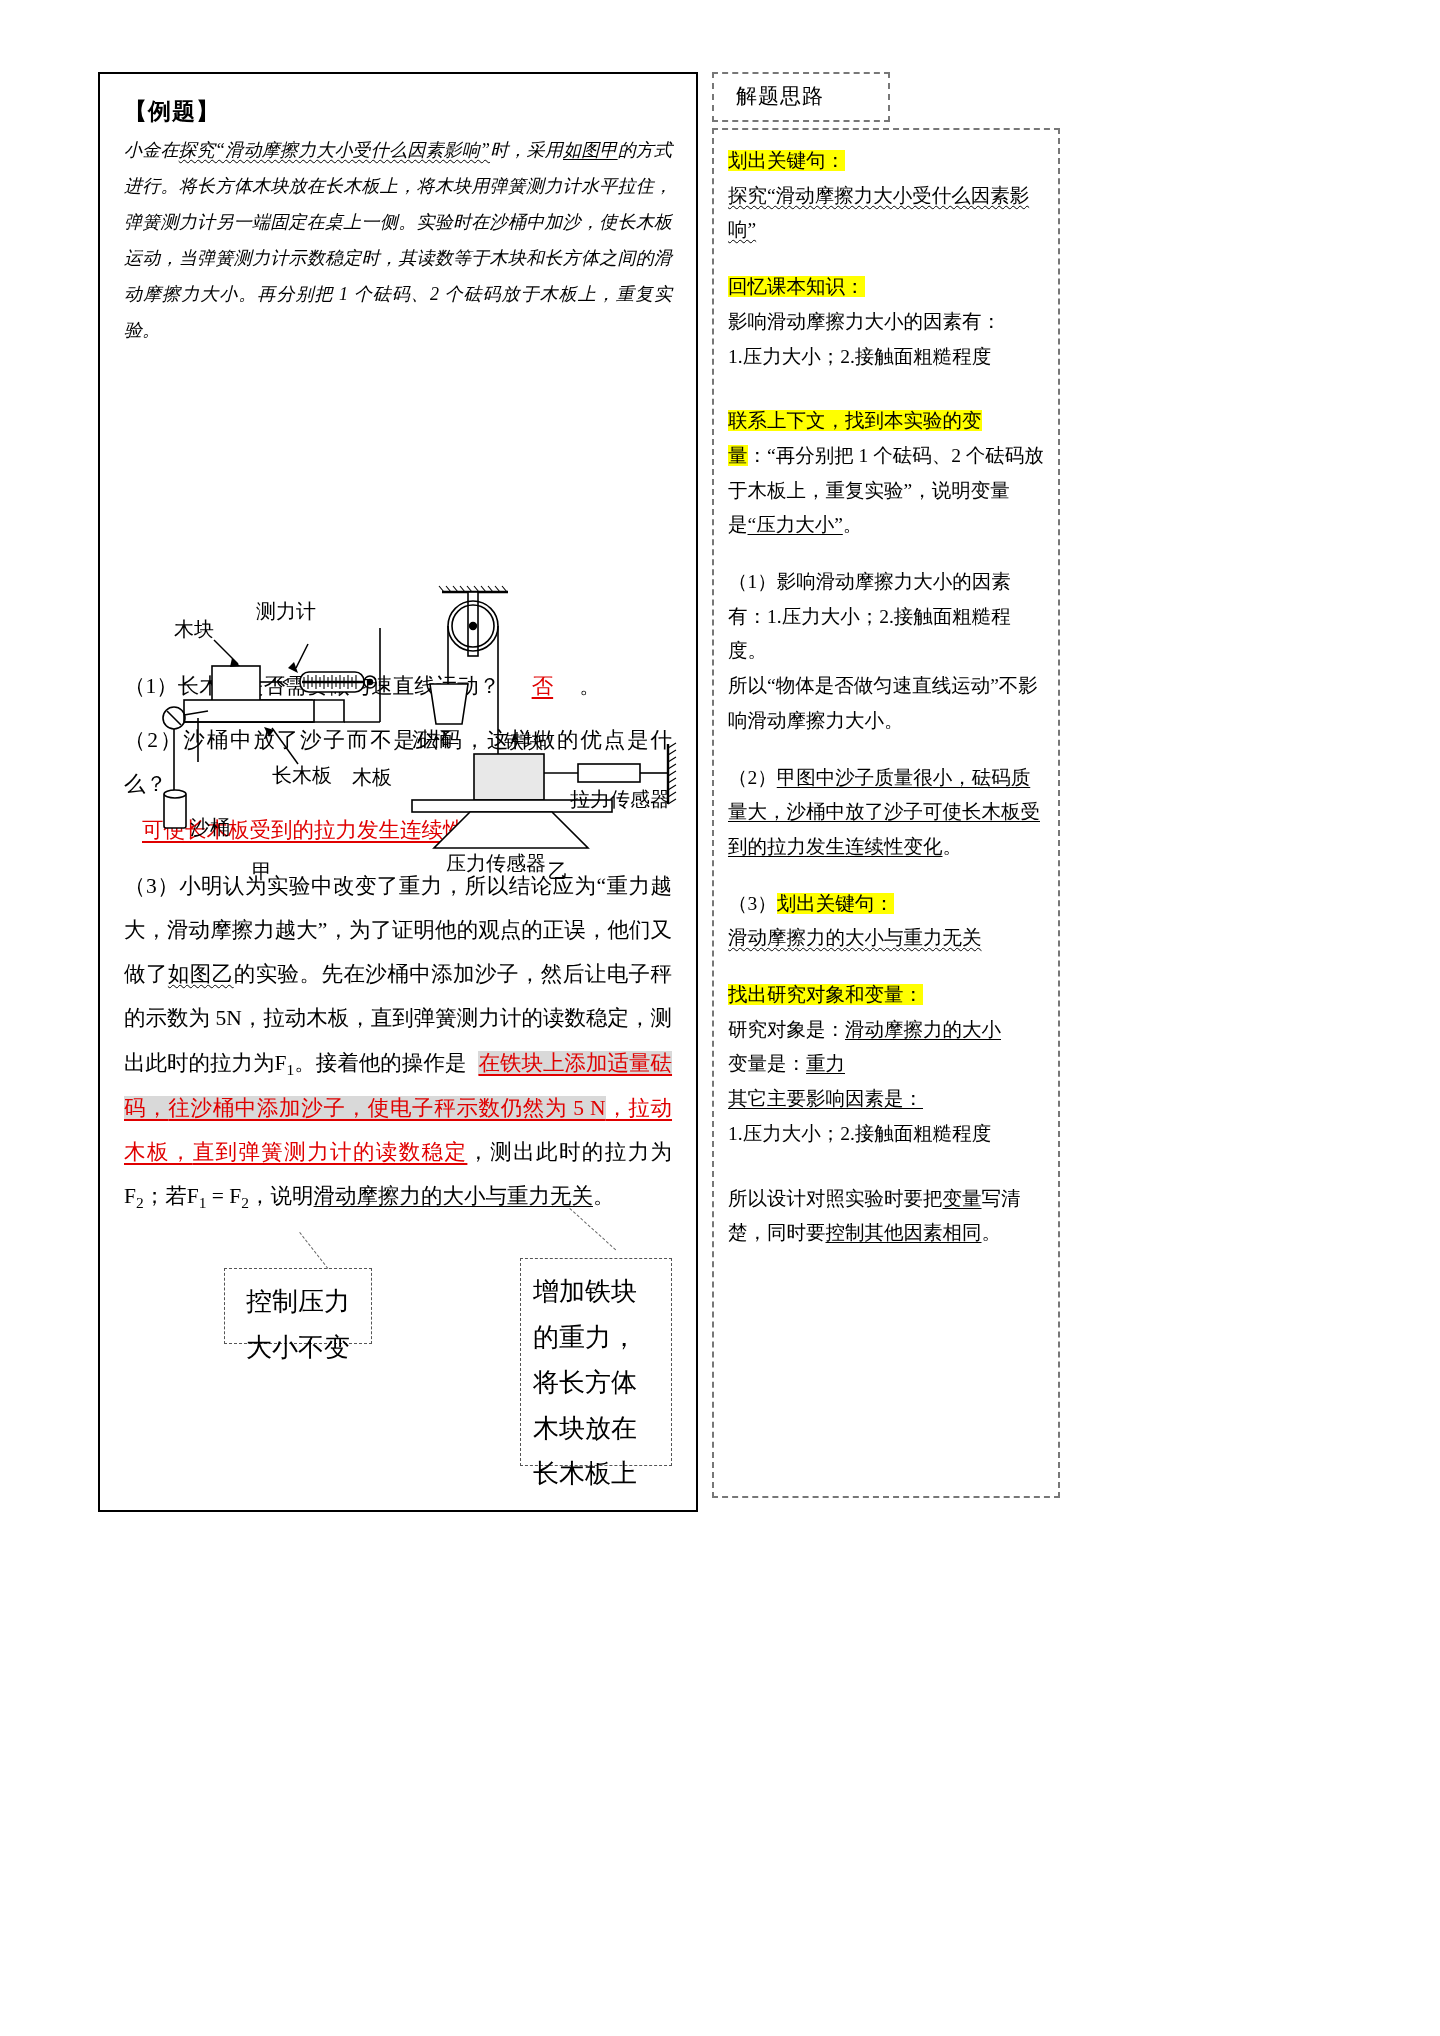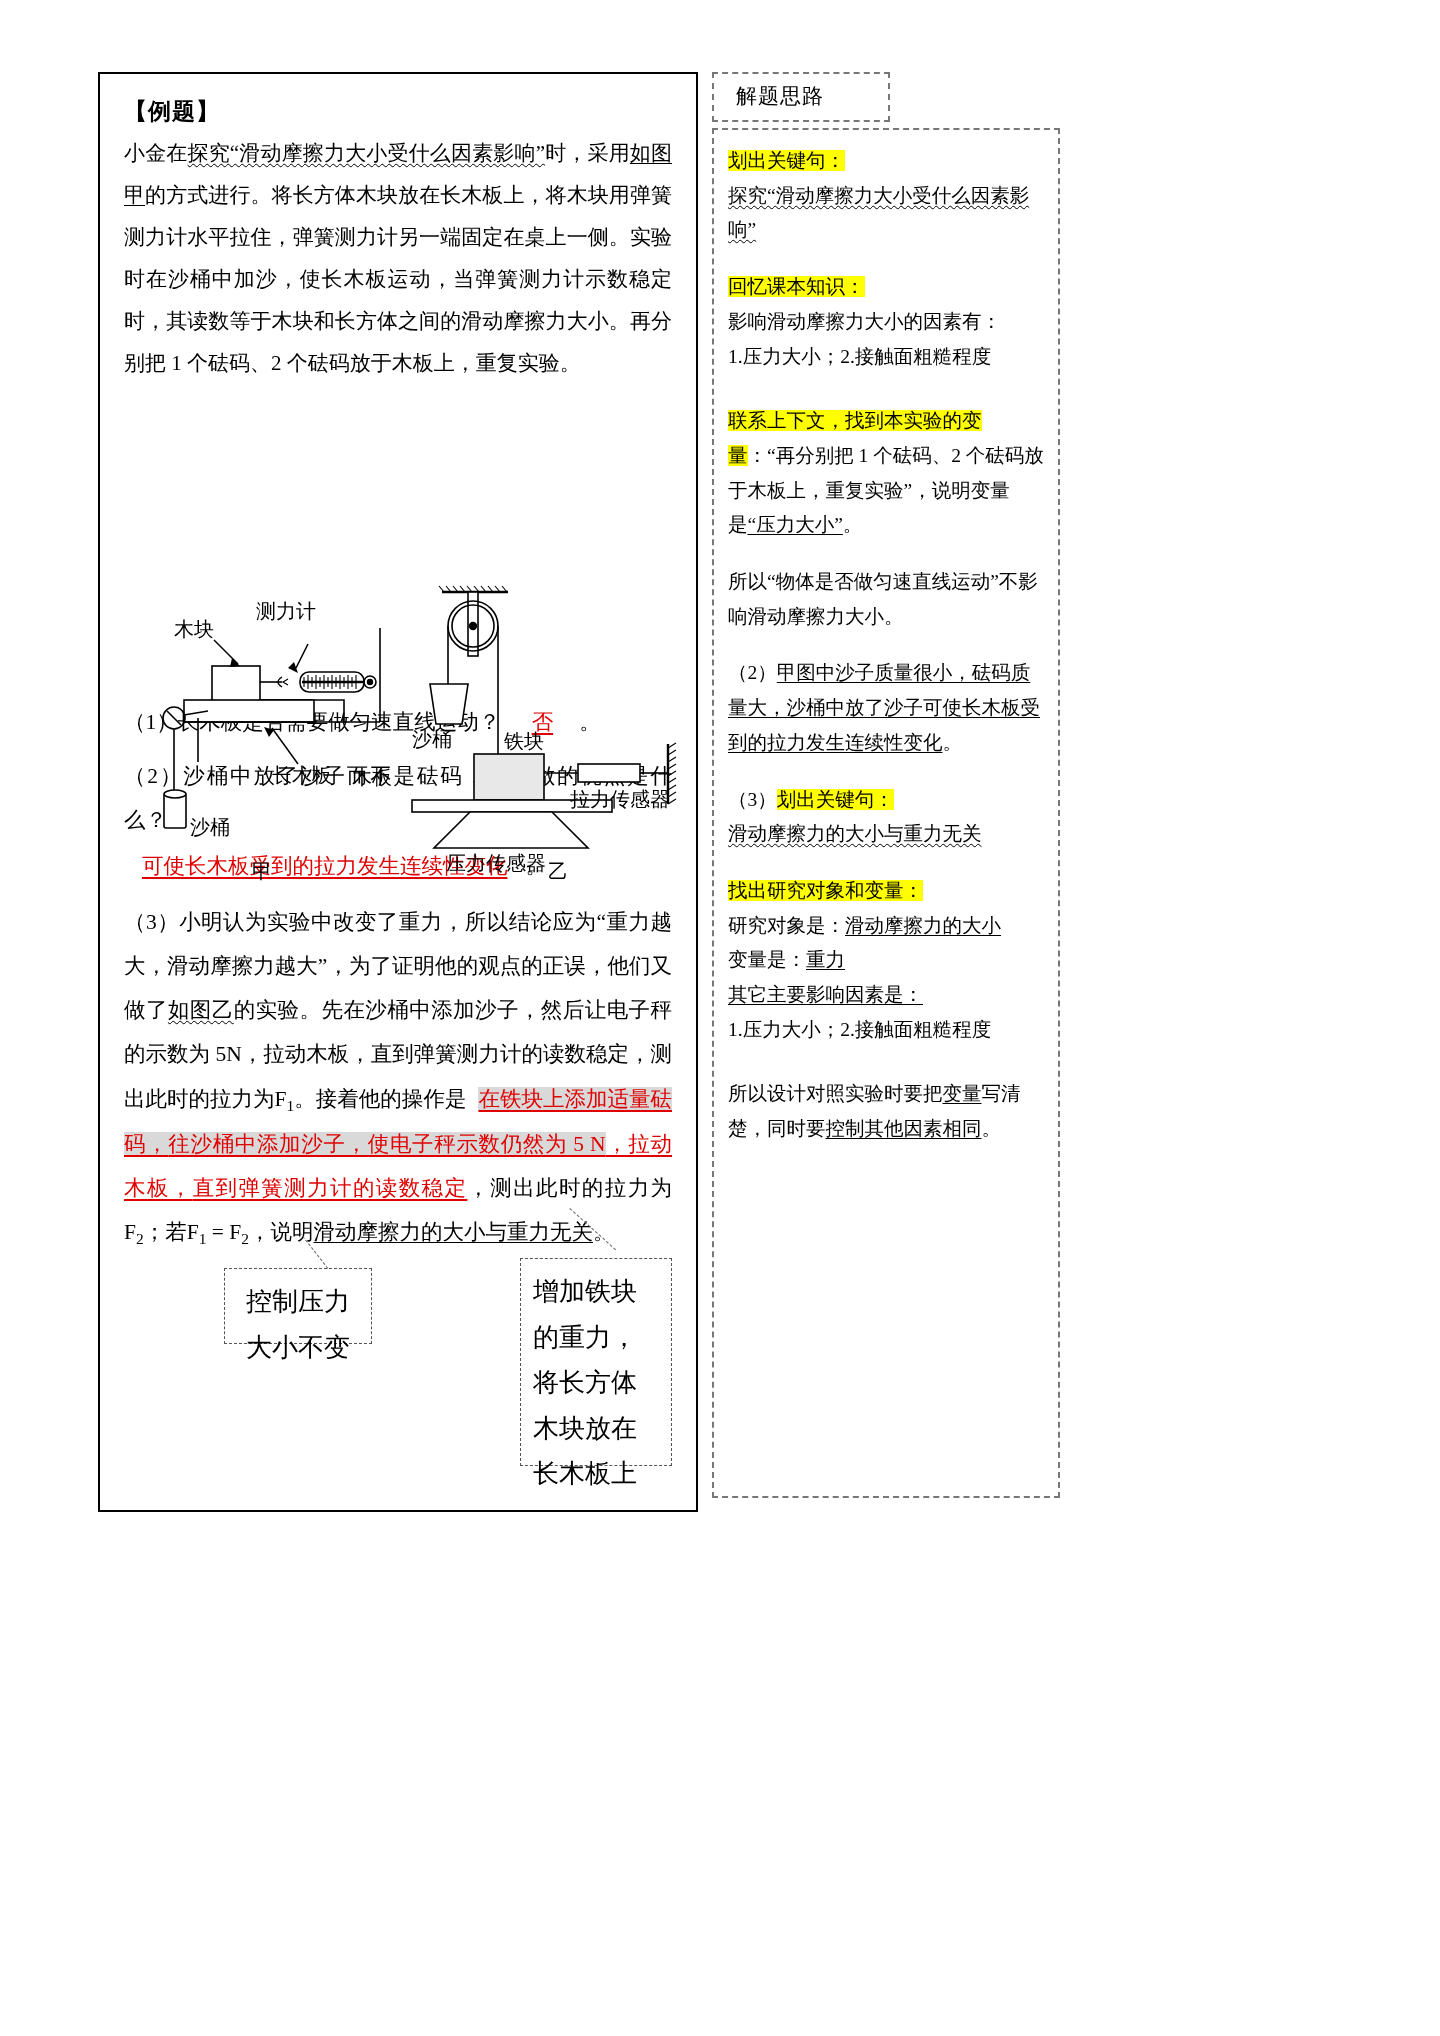--- a/index.html
+++ b/index.html
@@ -62,25 +62,26 @@
   }
 
   
   .title {
     font-size: 23px;
     font-weight: bold;
     letter-spacing: 1px;
     margin-bottom: 5px;
   }
   .body-p {
-    font-size: 21px;
+    font-size: 18px;
     line-height: 2.0;
     text-align: justify;
     text-justify: inter-ideograph;
     margin: 0;
+    font-style: italic;
   }
   .wavy {
     text-decoration: underline;
     text-decoration-style: wavy;
     text-decoration-thickness: 1px;
     text-underline-offset: 3px;
   }
   .uline {
     text-decoration: underline;
     text-decoration-thickness: 1px;
@@ -305,20 +306,21 @@
       <div><span class="hl">回忆课本知识：</span></div>
       <div>影响滑动摩擦力大小的因素有：</div>
       <div>1.压力大小；2.接触面粗糙程度</div>
       <div style="height:30px;"></div>
 
       <div>
         <span class="hl">联系上下文，找到本实验的变</span><span class="hl">量</span><span>：“再分别把 1 个砝码、2 个砝码放于木板上，重复实验”，说明变量是</span><span class="uline">“压力大小”</span><span>。</span>
       </div>
       <div style="height:22px;"></div>
 
+      <div style="text-indent:0;">（1）影响滑动摩擦力大小的因素有：1.压力大小；2.接触面粗糙程度。</div>
       <div>所以“物体是否做匀速直线运动”不影响滑动摩擦力大小。</div>
       <div style="height:22px;"></div>
 
       <div>
         <span>（2）</span><span class="uline">甲图中沙子质量很小，砝码质量大，沙桶中放了沙子可使长木板受到的拉力发生连续性变化</span><span>。</span>
       </div>
       <div style="height:22px;"></div>
 
       <div>
         <span>（3）</span><span class="hl">划出关键句：</span>

